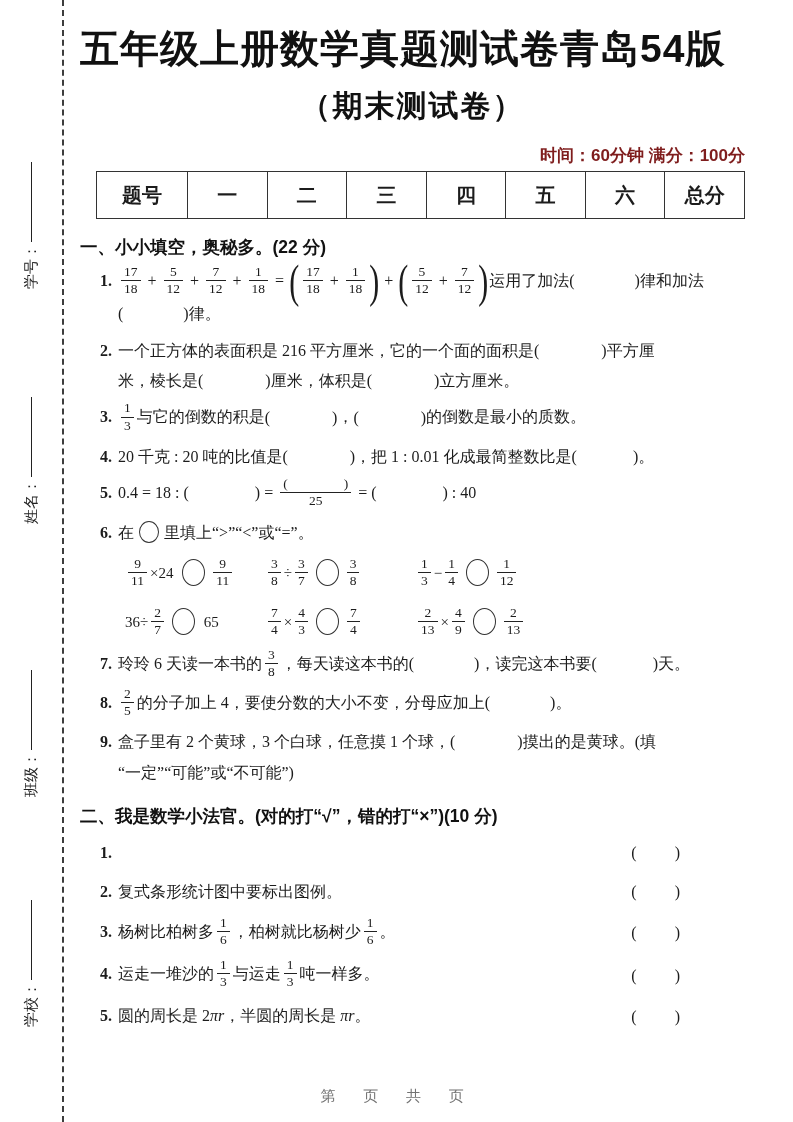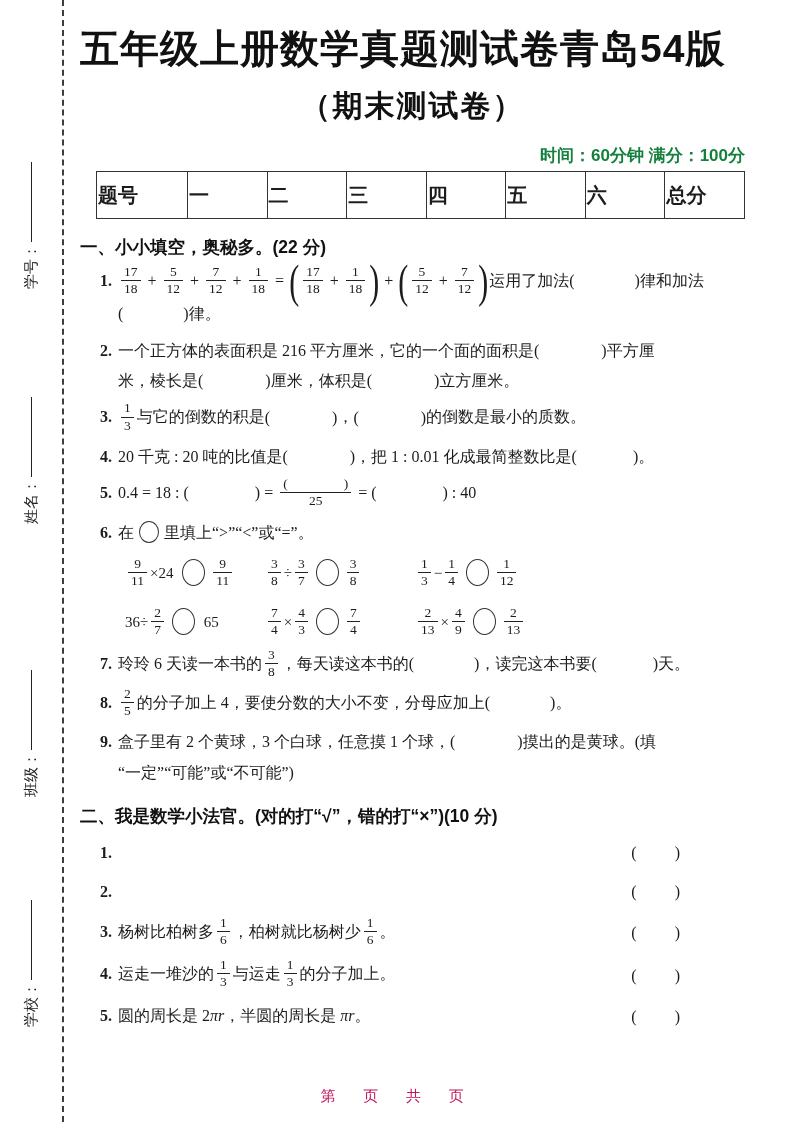--- a/index.html
+++ b/index.html
@@ -12,23 +12,23 @@
               font-family:"Liberation Sans",sans-serif;white-space:nowrap;}
   .side-label .side-ul{display:inline-block;width:80px;border-bottom:1.5px solid #222;height:0;margin-left:2px;}
   .side-label:nth-of-type(1){top:201px;}
   .side-label:nth-of-type(2){top:436px;}
   .side-label:nth-of-type(3){top:709px;}
   .side-label:nth-of-type(4){top:939px;}
   
   .content{position:absolute;left:62px;top:0;right:0;bottom:0;padding:0 48px 0 18px;}
   .title{margin:26px 0 0;text-align:left;font:700 39px/1.2 "Liberation Sans",sans-serif;letter-spacing:1px;color:#111;}
   .subtitle{margin:15px 0 0;text-align:center;font:700 30px/1.2 "Liberation Sans",sans-serif;letter-spacing:2px;color:#111;}
-  .meta{margin:22px 0 5px;text-align:right;font:700 17px/1.2 "Liberation Sans",sans-serif;color:#15803d;}
+  .meta{margin:22px 0 5px;text-align:right;font:700 17px/1.2 "Liberation Sans",sans-serif;color:#7f1d1d;}
   table.score{border-collapse:collapse;margin:2px 0 0 16px;width:649px;table-layout:fixed;}
-  table.score td{border:1.5px solid #333;text-align:left;font-family:"Liberation Sans",sans-serif;}
+  table.score td{border:1.5px solid #333;text-align:center;font-family:"Liberation Sans",sans-serif;}
   table.score .hrow td{height:44px;font-size:20px;font-weight:700;}
   table.score .srow td{height:40px;font-size:20px;font-weight:700;}
   table.score td.c0{width:88px;}
   .sec-head{font:700 17.5px/1.35 "Liberation Sans",sans-serif;margin:17px 0 4px;color:#111;}
   .q{display:flex;align-items:flex-start;padding-left:20px;margin:6px 0;font-size:16px;}
   .qnum{flex:0 0 auto;font-weight:700;margin-right:6px;line-height:1.9;}
   .qbody{flex:1;line-height:1.9;}
   .jrow{position:relative;padding-right:130px;margin:9px 0;}
   .jans{position:absolute;right:65px;top:50%;transform:translateY(-50%);white-space:nowrap;}
   
@@ -41,21 +41,21 @@
   .circ{display:inline-block;width:21px;height:25px;border:1.5px solid #333;border-radius:50%;
         vertical-align:middle;margin:0 5px;transform:translateY(-2px);background:transparent;}
   .circ.sm{width:18px;height:20px;}
   .bigp{display:inline-block;font-size:30px;transform:scaleY(1.55);vertical-align:middle;
         margin:0 1px;line-height:1;position:relative;top:-2px;}
   .mit{font-style:italic;}
   .cmpgrid{display:grid;grid-template-columns:140px 150px auto;margin:10px 0 8px 25px;row-gap:16px;
            font-size:15px;padding-left:20px;}
   .cmpcell{white-space:nowrap;}
   .footer{position:absolute;left:0;right:0;bottom:16px;text-align:center;font-size:15px;
-          letter-spacing:9px;word-spacing:6px;color:#be185d;}
+          letter-spacing:9px;word-spacing:6px;color:#737373;}
 </style>
 </head>
 <body>
 
 <div class="page">
 
   <div class="side">
     <div class="side-label">
       <span>学号：</span>
       <span class="side-ul"></span>
@@ -144,30 +144,31 @@
     </div>
 
     <div class="sec-head">二、我是数学小法官。(对的打“√”，错的打“×”)(10 分)</div>
 
     <div class="q jrow">
       <span class="qnum">1.</span>
       <span class="jans"><span class="blank">(<i class="gap" style="width: 38px;"></i>)</span></span>
     </div>
     <div class="q jrow">
       <span class="qnum">2.</span>
+      <span class="qbody"><span class="mtxt">复式条形统计图中要标出图例。</span></span>
       <span class="jans"><span class="blank">(<i class="gap" style="width: 38px;"></i>)</span></span>
     </div>
     <div class="q jrow">
       <span class="qnum">3.</span>
       <span class="qbody"><span class="mtxt">杨树比柏树多</span><span class="frac"><span class="fnum">1</span><span class="fden">6</span></span><span class="mtxt">，柏树就比杨树少</span><span class="frac"><span class="fnum">1</span><span class="fden">6</span></span><span class="mtxt">。</span></span>
       <span class="jans"><span class="blank">(<i class="gap" style="width: 38px;"></i>)</span></span>
     </div>
     <div class="q jrow">
       <span class="qnum">4.</span>
-      <span class="qbody"><span class="mtxt">运走一堆沙的</span><span class="frac"><span class="fnum">1</span><span class="fden">3</span></span><span class="mtxt">与运走</span><span class="frac"><span class="fnum">1</span><span class="fden">3</span></span><span class="mtxt">的分子加上。</span></span>
+      <span class="qbody"><span class="mtxt">运走一堆沙的</span><span class="frac"><span class="fnum">1</span><span class="fden">3</span></span><span class="mtxt">与运走</span><span class="frac"><span class="fnum">1</span><span class="fden">3</span></span><span class="mtxt">吨一样多。</span></span>
       <span class="jans"><span class="blank">(<i class="gap" style="width: 38px;"></i>)</span></span>
     </div>
     <div class="q jrow">
       <span class="qnum">5.</span>
       <span class="qbody"><span class="mtxt">圆的周长是 2</span><span class="mit">πr</span><span class="mtxt">，半圆的周长是 </span><span class="mit">πr</span><span class="mtxt">。</span></span>
       <span class="jans"><span class="blank">(<i class="gap" style="width: 38px;"></i>)</span></span>
     </div>
   </div>
 
   <div class="footer">第 页 共 页</div>

